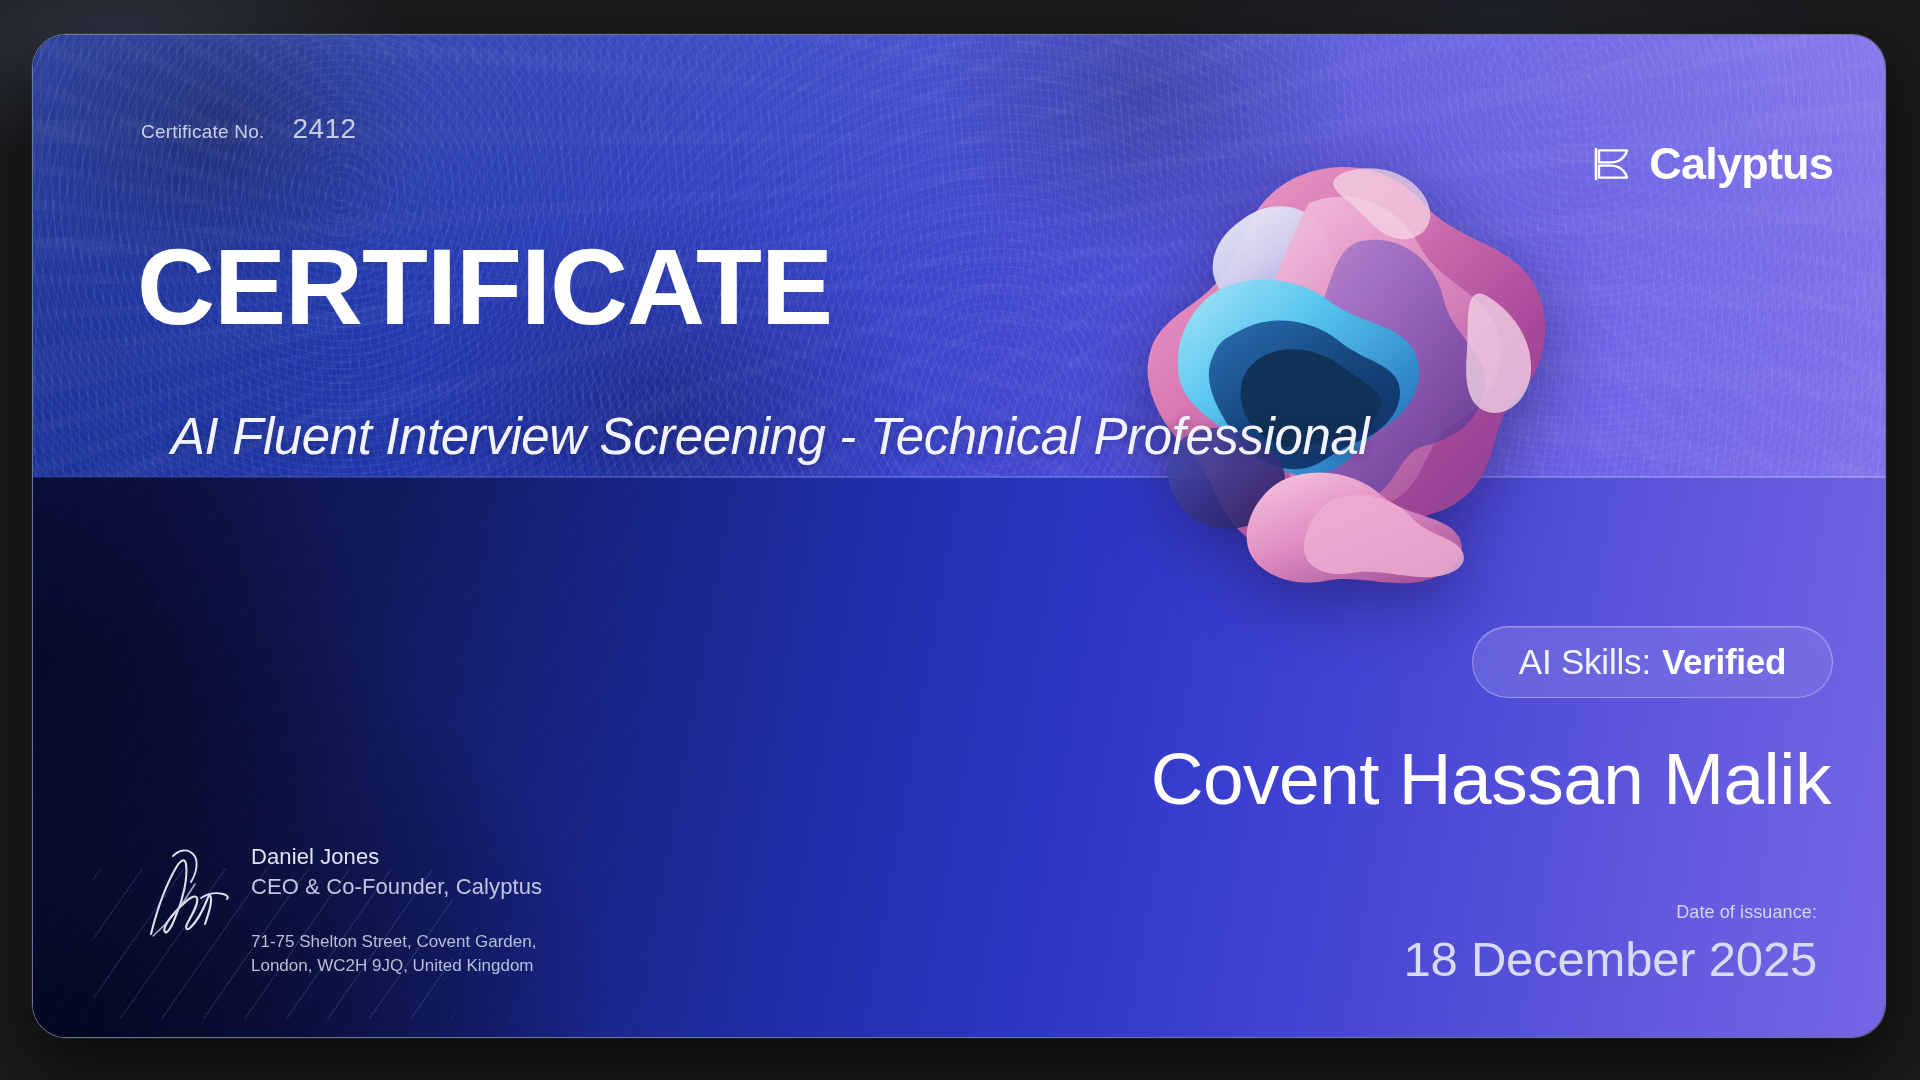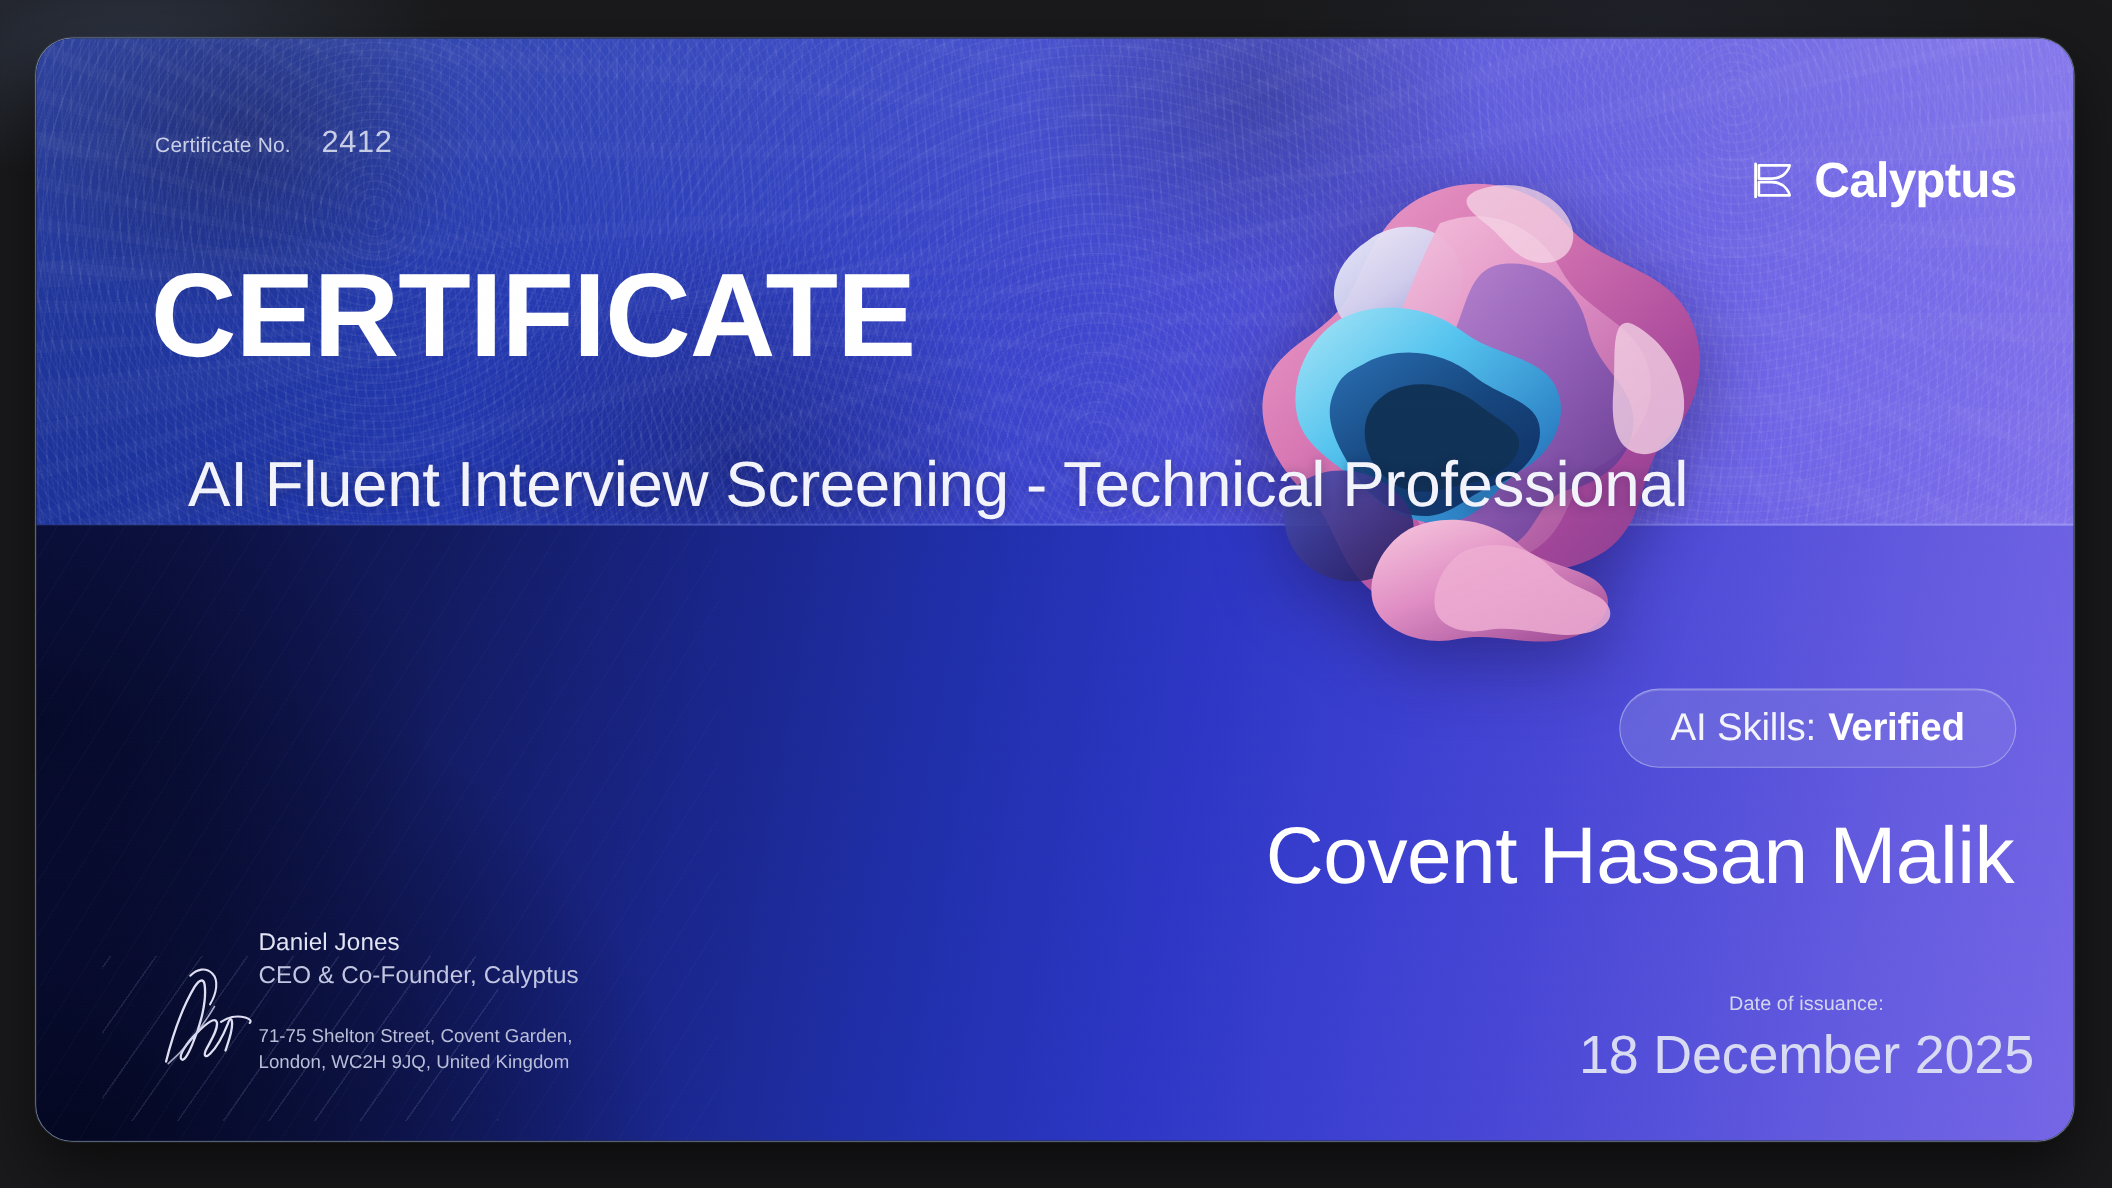--- a/index.html
+++ b/index.html
@@ -131,23 +131,24 @@
     font-family:"Liberation Sans", sans-serif;
   }
   
   .title{
     position:absolute; left:104px; top:198px; z-index:6;
     font-size:108px; font-weight:700; color:#fff;
     letter-spacing:-1px; line-height:1;
   }
   .subtitle{
     position:absolute; left:138px; top:374px; z-index:6;
-    font-size:58px; font-weight:300; color:#f2f3fb;
+    font-size:51px; font-weight:300; color:#f2f3fb;
     letter-spacing:-.4px; line-height:1.1; white-space:nowrap;
     text-shadow:0 1px 10px rgba(20,20,60,.35);
+    font-style:italic;
   }
   
   .artwork{
     position:absolute; left:1060px; top:110px; width:470px; height:440px;
     z-index:5; pointer-events:none;
   }
   .artwork svg{ width:100%; height:100%; display:block;
     filter:drop-shadow(0 18px 34px rgba(20,10,60,.45)); }
   
   .badge{
@@ -163,31 +164,31 @@
   .badge-value{ font-size:35px; font-weight:700; color:#ffffff; margin-left:11px; letter-spacing:-.3px; }
   
   .recipient{
     position:absolute; right:54px; top:702px; z-index:7;
     font-size:73px; font-weight:300; color:#ffffff;
     letter-spacing:-.5px; white-space:nowrap;
   }
   
   .sigblock{
     position:absolute; left:110px; bottom:58px; z-index:7;
-    display:flex; align-items:flex-end; 
+    display:flex; align-items:flex-start; gap:16px;
   }
   .sig-mark{ width:92px; height:110px; margin-top:22px; }
   .sig-mark svg{ width:100%; height:100%; display:block; }
   .sig-text{ padding-top:28px; }
   .signer-name{ font-size:22px; color:#e2e4f4; font-weight:400; letter-spacing:.1px; }
   .signer-role{ font-size:22px; color:#c2c6e2; font-weight:400; margin-top:4px; letter-spacing:.1px; }
   .addr{ margin-top:30px; font-size:17px; color:#b9bed9; line-height:1.45; }
   
   .issuance{
-    position:absolute; right:36px; bottom:50px; z-index:7; text-align:center;
+    position:absolute; right:68px; bottom:50px; z-index:7; text-align:right;
   }
   .issuance-label{ font-size:18px; color:#d3d6ee; font-weight:400; letter-spacing:.1px; }
   .issuance-date{ margin-top:8px; font-size:49px; font-weight:300; color:#d8dbf2; letter-spacing:-.2px; }
   .noise{
     position:absolute; inset:0; z-index:8; pointer-events:none; opacity:.35;
     background:repeating-linear-gradient(0deg, rgba(255,255,255,.012) 0 1px, rgba(0,0,0,.012) 1px 2px);
   }
 </style>
 </head>
 <body>

